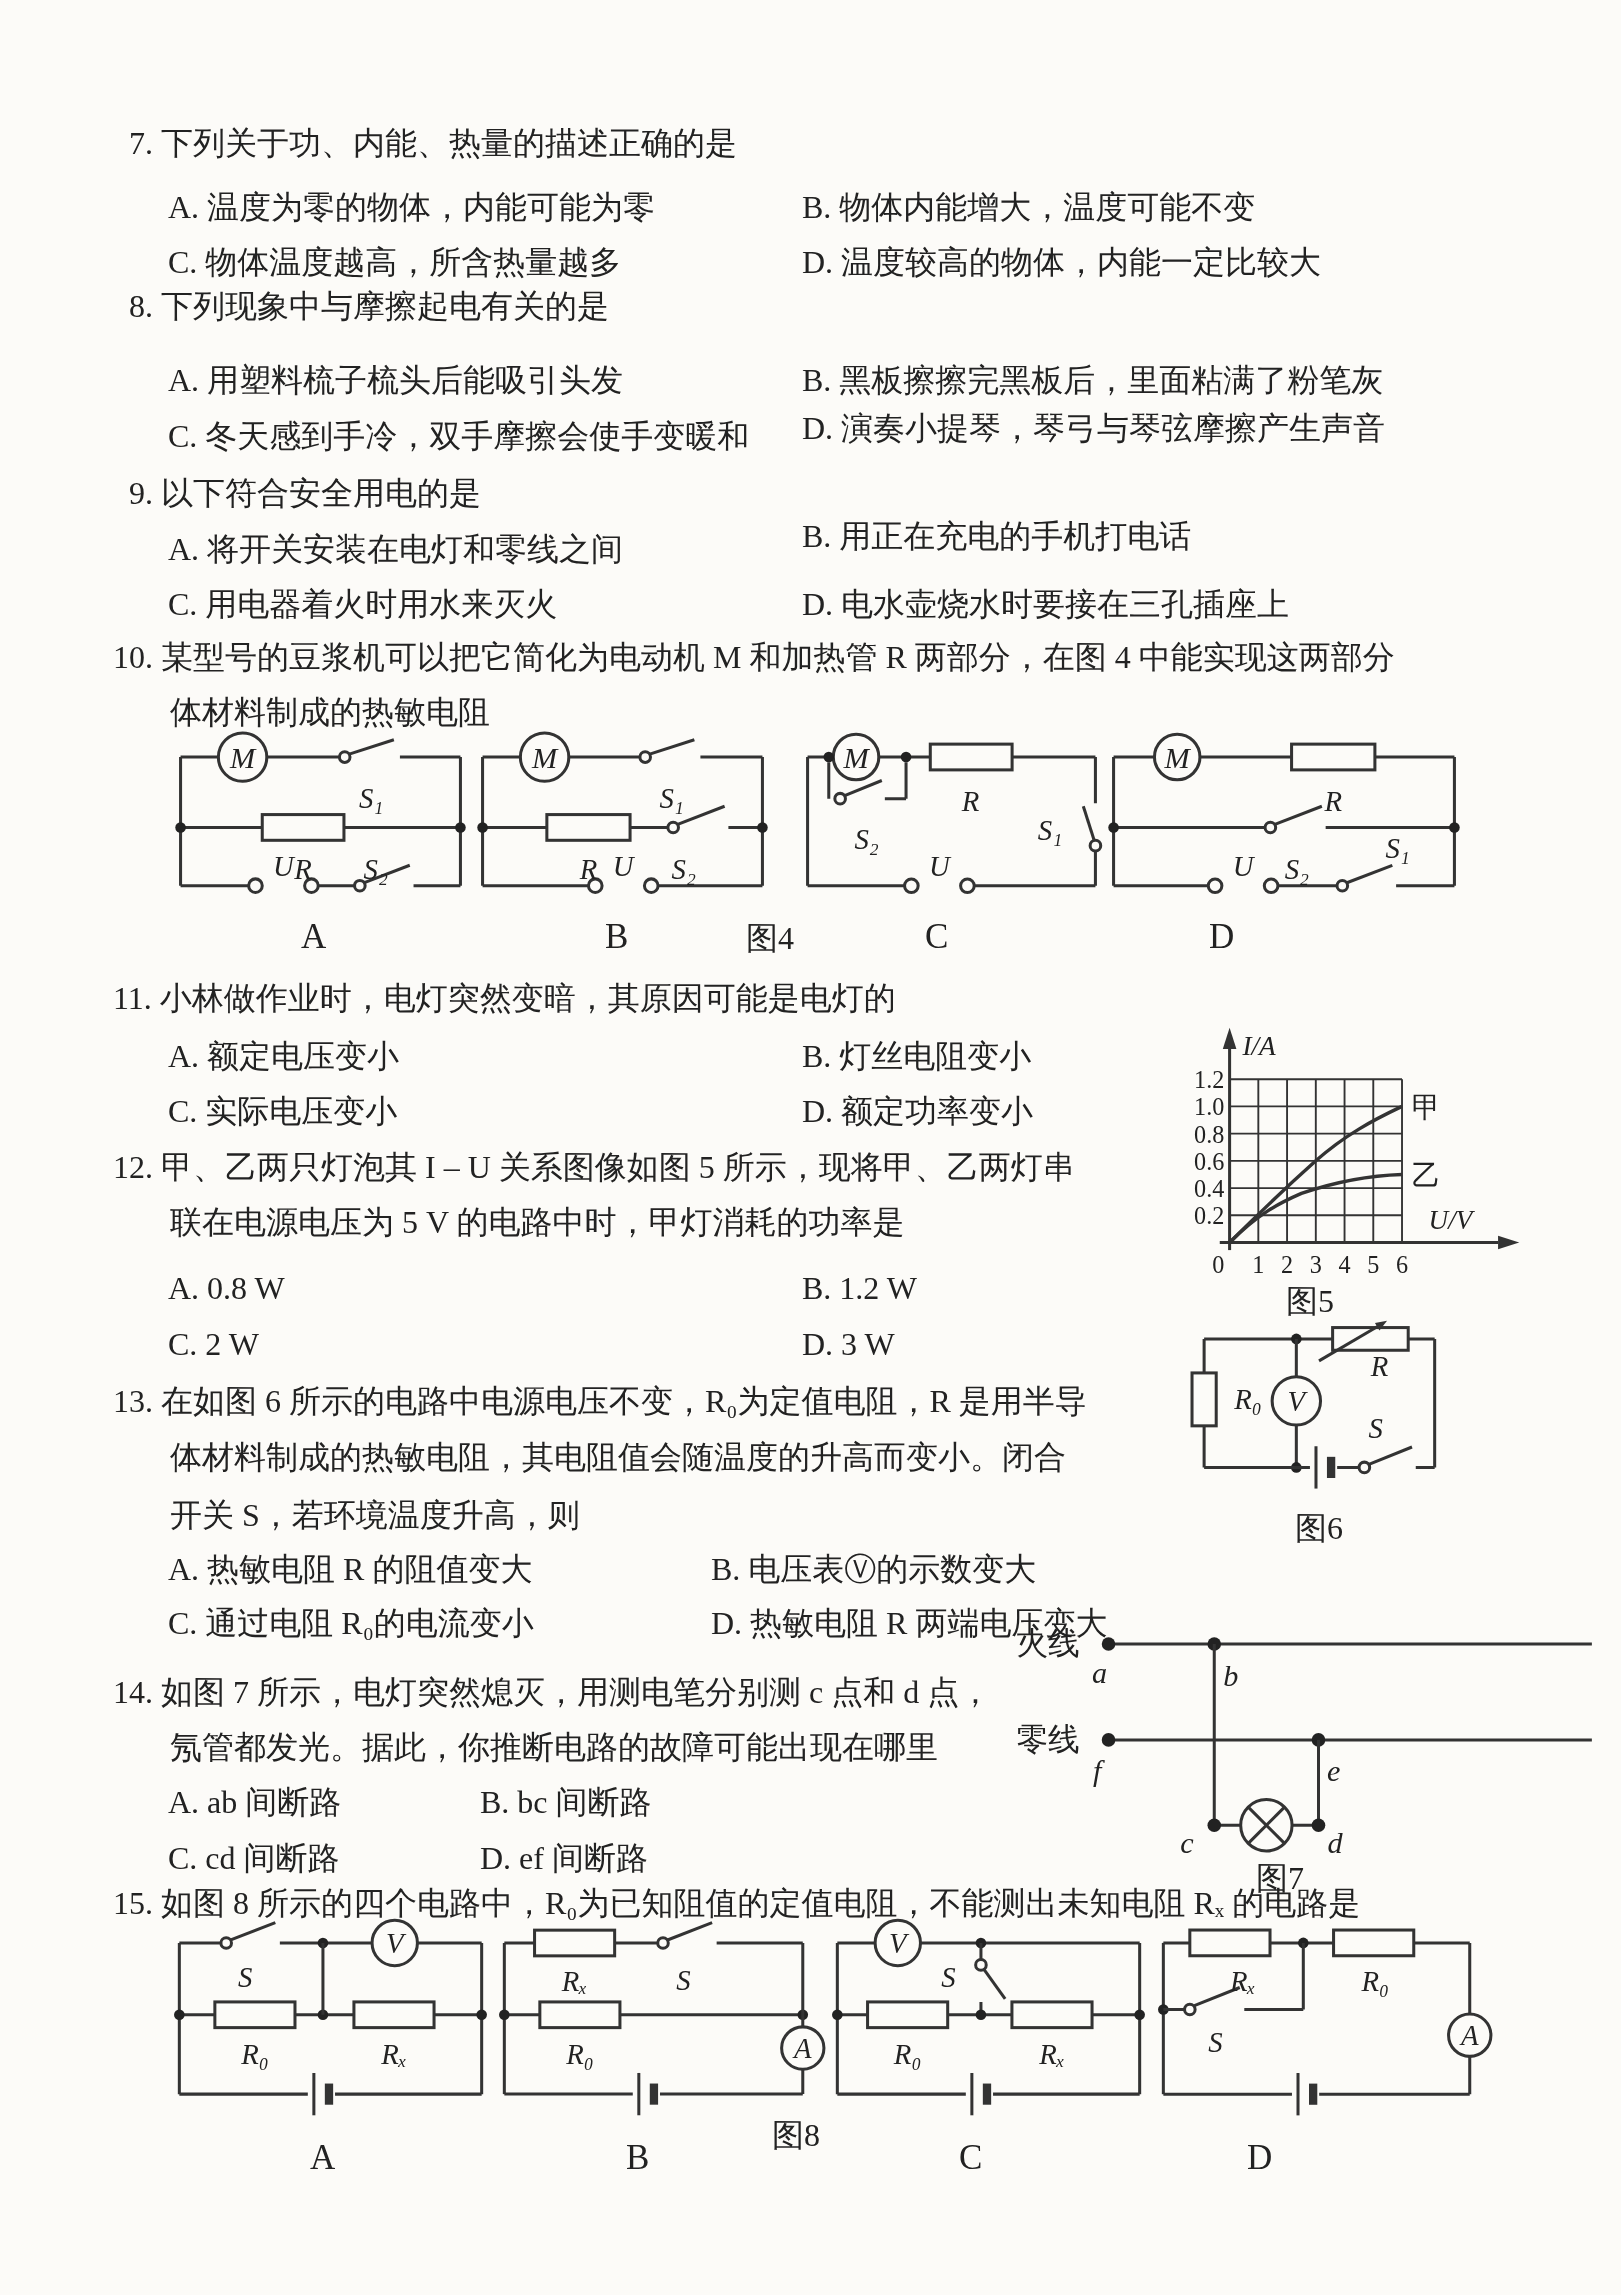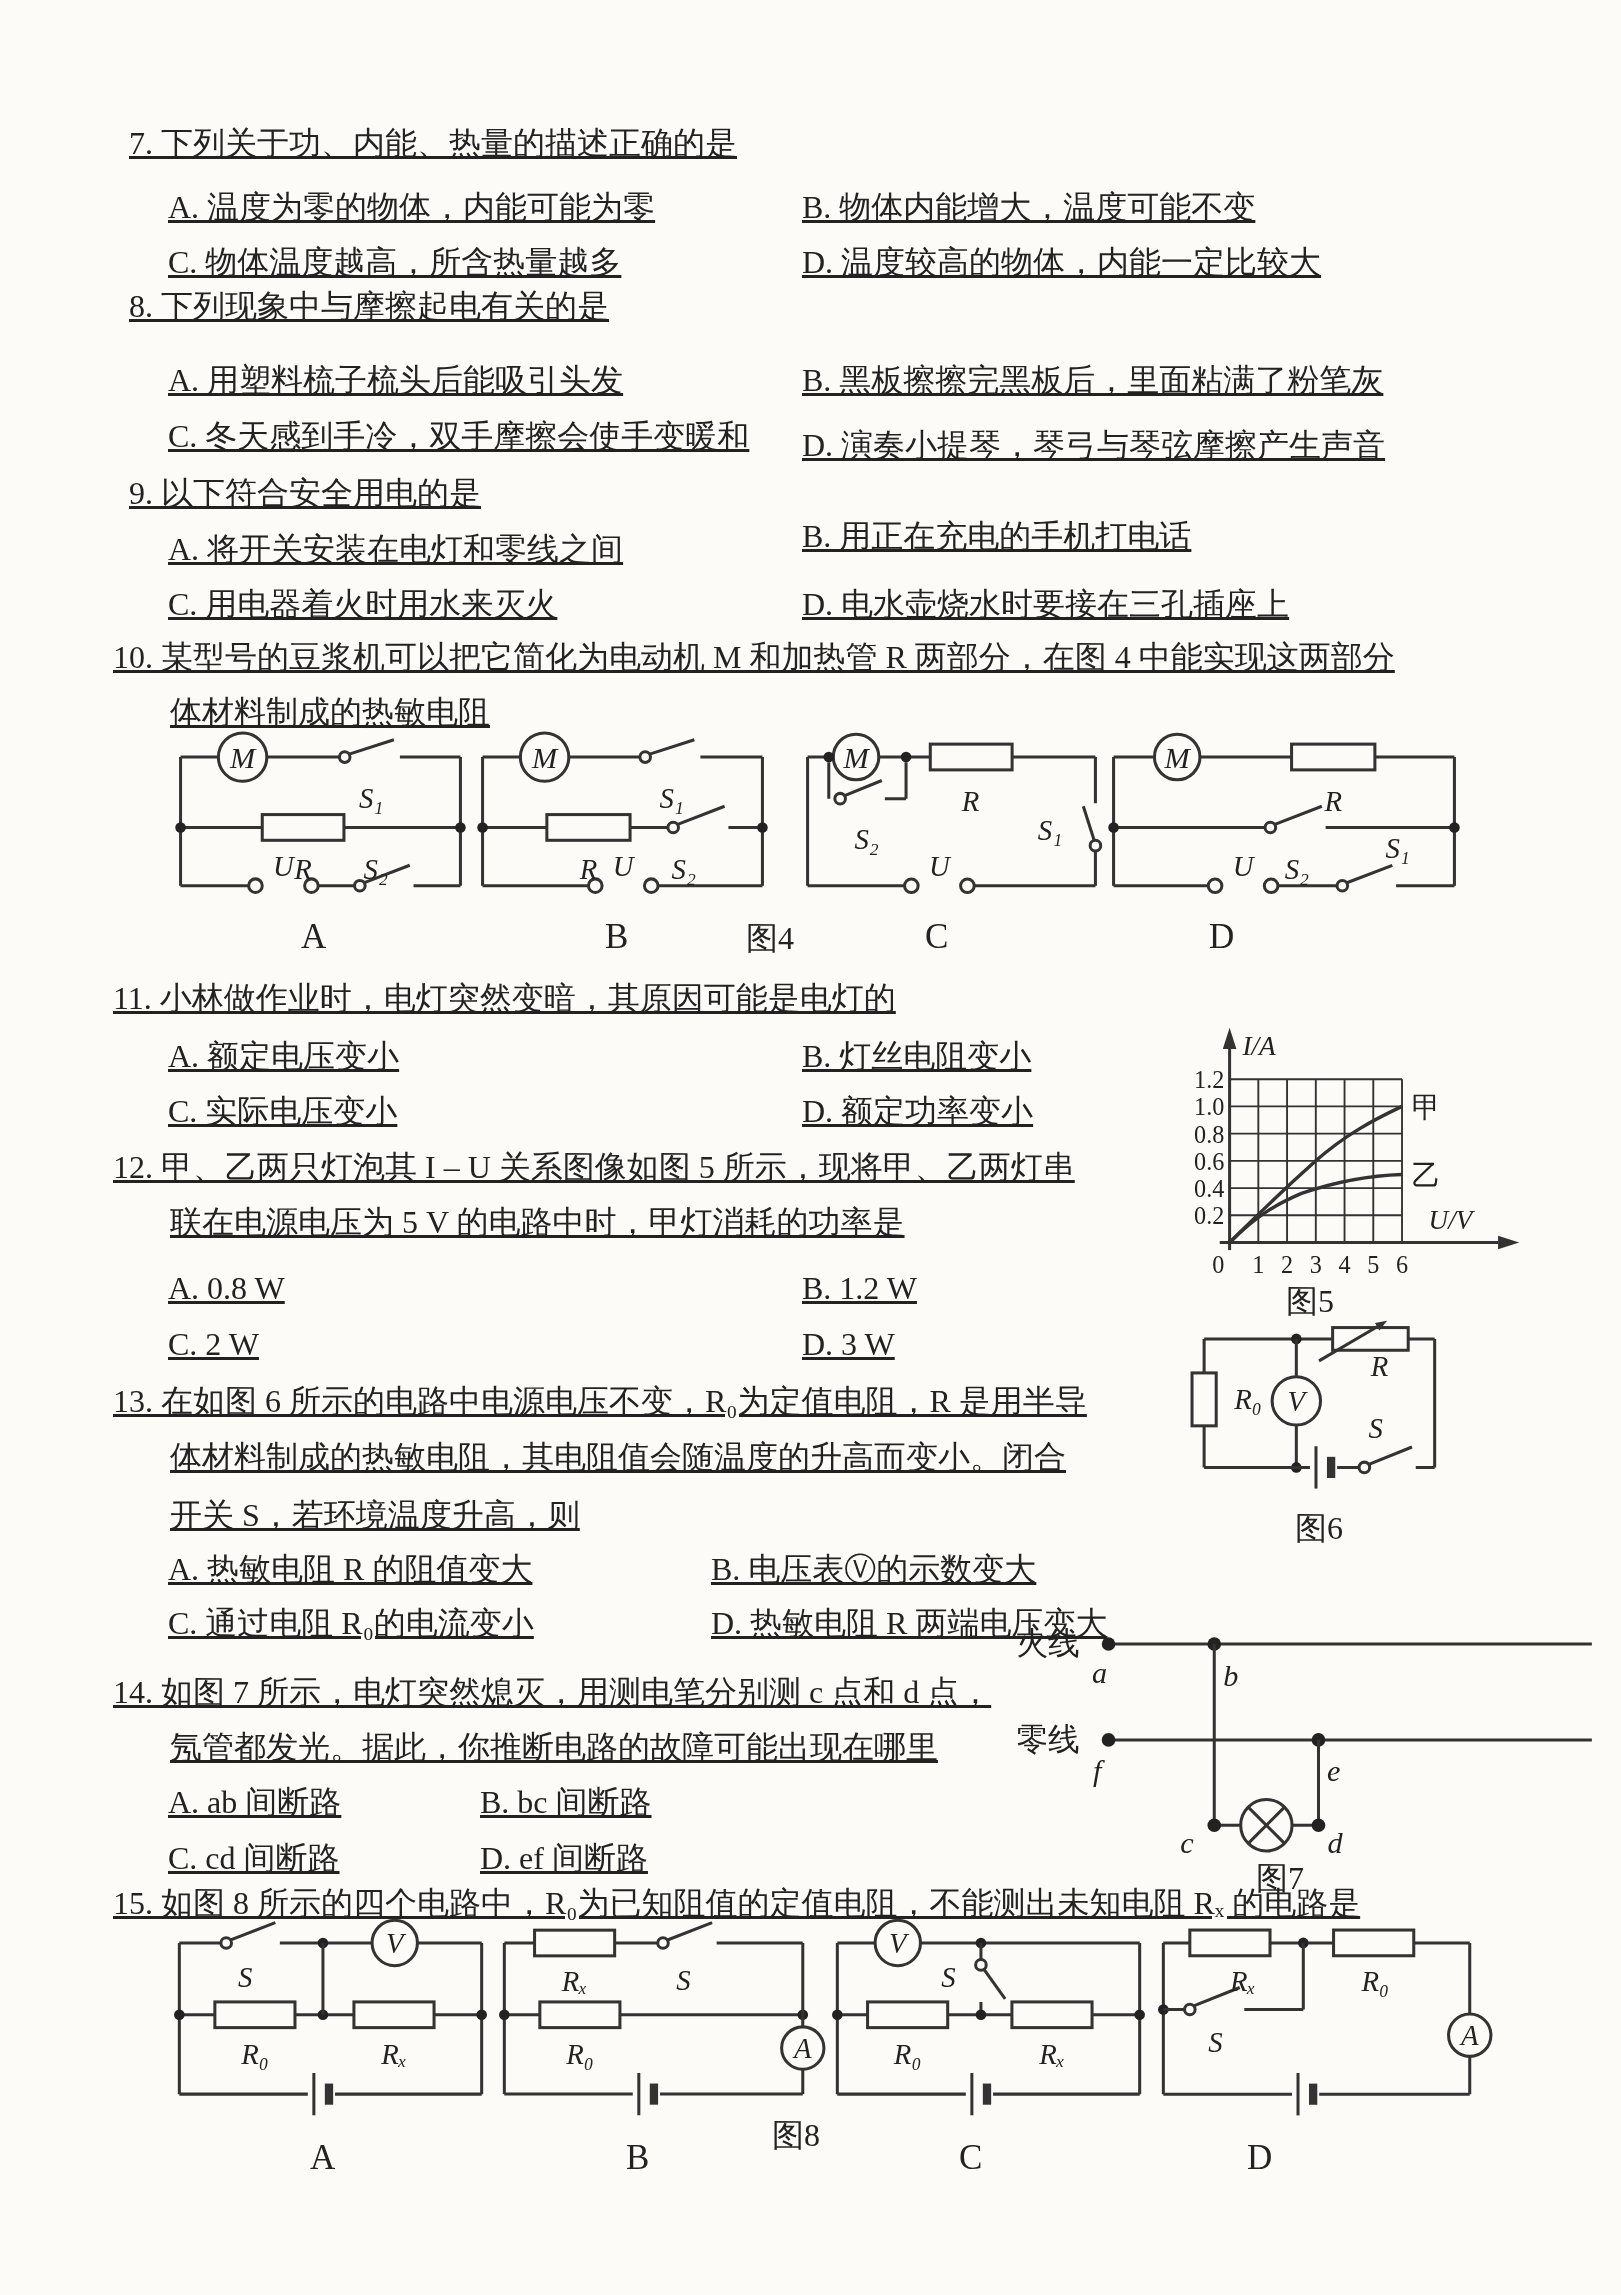--- a/index.html
+++ b/index.html
@@ -1,18 +1,18 @@
 <!DOCTYPE html>
 <html style="font-size:12px"><head>
 <meta charset="utf-8">
 <style>
   html,body{margin:0;padding:0;background:#e8e8e6;}
   .page{position:relative;width:1621px;height:2295px;background:#fcfbf8;margin:0 auto;
         font-family:"Liberation Serif","DejaVu Serif",serif;color:#222;overflow:hidden;}
-  .t{position:absolute;white-space:nowrap;font-size:32px;line-height:1.15;text-decoration:underline;}
+  .t{position:absolute;white-space:nowrap;font-size:32px;line-height:1.15;}
   .lbl{position:absolute;white-space:nowrap;font-size:35px;}
   .cap{position:absolute;white-space:nowrap;font-size:32px;}
   svg{position:absolute;overflow:visible;}
   svg line, svg path, svg rect, svg circle{stroke:#333;}
   svg text{font-family:"Liberation Serif","DejaVu Serif",serif;fill:#222;}
   .it{font-style:italic;}
   .w{fill:none;stroke-width:4;}
   .res{fill:#fcfbf8;stroke-width:4;}
   .dot{fill:#222;stroke:none;}
   .term{fill:#fcfbf8;stroke-width:4;}
@@ -33,21 +33,21 @@
     <div class="t" style="left:802px;top:189px">B. 物体内能增大，温度可能不变</div>
     <div class="t" style="left:168px;top:244px">C. 物体温度越高，所含热量越多</div>
     <div class="t" style="left:802px;top:244px">D. 温度较高的物体，内能一定比较大</div>
   </div>
 
   <div>
     <div class="t" style="left:129px;top:288px">8. 下列现象中与摩擦起电有关的是</div>
     <div class="t" style="left:168px;top:362px">A. 用塑料梳子梳头后能吸引头发</div>
     <div class="t" style="left:802px;top:362px">B. 黑板擦擦完黑板后，里面粘满了粉笔灰</div>
     <div class="t" style="left:168px;top:418px">C. 冬天感到手冷，双手摩擦会使手变暖和</div>
-    <div class="t" style="left:802px;top:427px">D. 演奏小提琴，琴弓与琴弦摩擦产生声音</div>
+    <div class="t" style="left:802px;top:410px">D. 演奏小提琴，琴弓与琴弦摩擦产生声音</div>
   </div>
 
   <div>
     <div class="t" style="left:129px;top:475px">9. 以下符合安全用电的是</div>
     <div class="t" style="left:168px;top:531px">A. 将开关安装在电灯和零线之间</div>
     <div class="t" style="left:802px;top:518px">B. 用正在充电的手机打电话</div>
     <div class="t" style="left:168px;top:586px">C. 用电器着火时用水来灭火</div>
     <div class="t" style="left:802px;top:586px">D. 电水壶烧水时要接在三孔插座上</div>
   </div>
 

